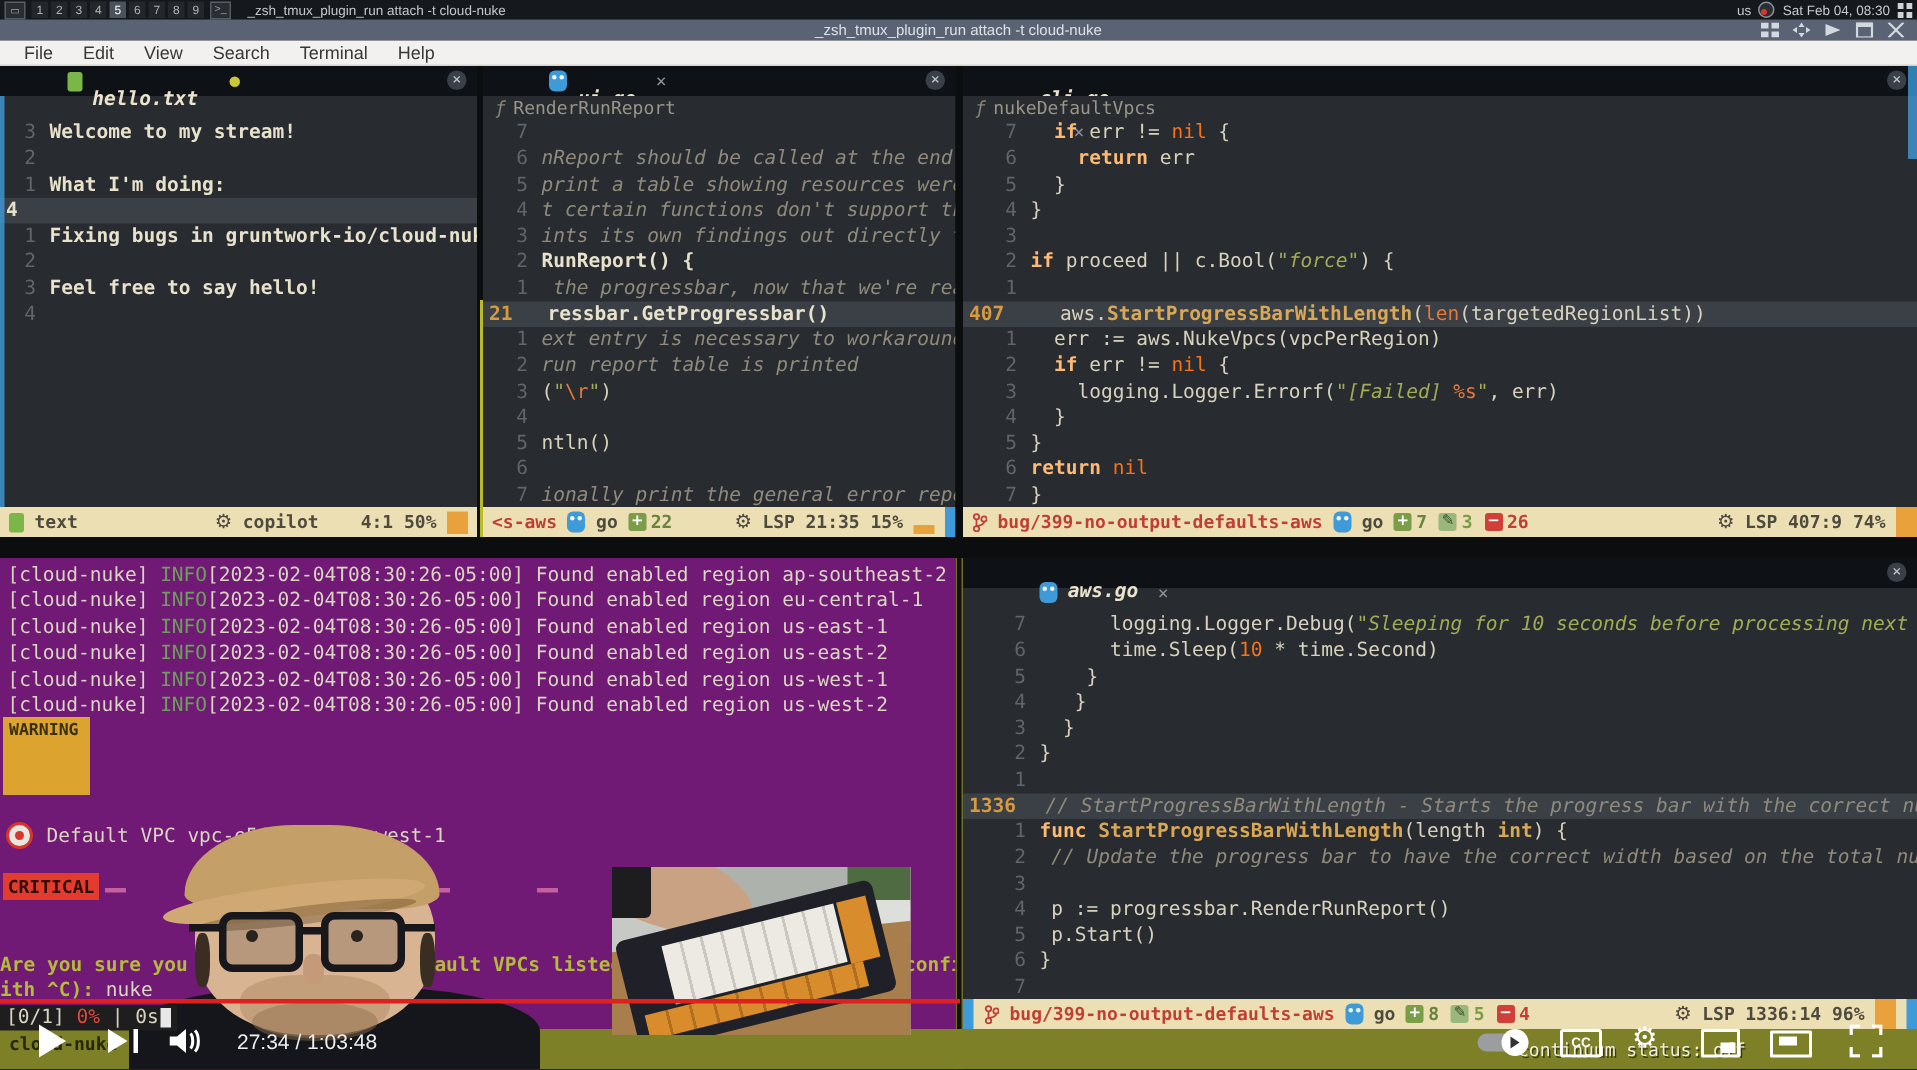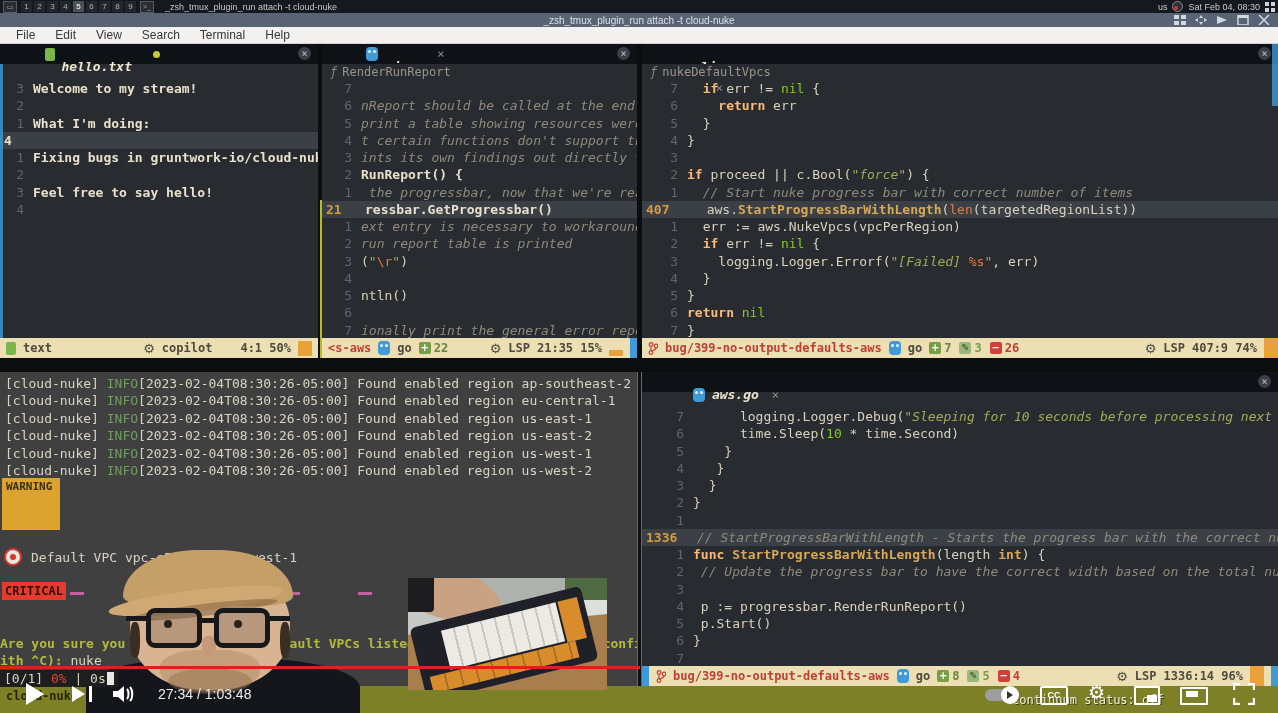--- a/index.html
+++ b/index.html
@@ -34,41 +34,41 @@
   .winbar{position:absolute;left:0;top:20px;right:0;height:16px;color:#9a958a;font-size:12px;padding-left:8px;display:flex;align-items:center;gap:5px;background:#282b2f;}
   .winbar .fsym{font-style:italic;color:#8a857a;}
   .code{position:absolute;left:0;top:36px;right:0;}
   .cl{display:flex;height:17.25px;line-height:17.25px;font-size:13px;white-space:pre;}
   .cl.cur{background:#3b4046;}
   .ln{flex:none;padding-right:9px;text-align:right;color:#60656d;}
   .ln.la{text-align:left;padding-left:4px;color:#d79a3e;font-weight:bold;}
   .pane-hello .ln{width:24px;} .pane-ui .ln{width:30px;} .pane-cli .ln{width:36px;} .pane-aws .ln{width:42px;}
   .ct{white-space:pre;}
   .sg-p{color:#d8d2bd;} .sg-b{color:#e8e2cc;font-weight:bold;} .sg-k{color:#fdba74;font-weight:bold;}
-  .sg-f{color:#d9a857;font-weight:bold;} .sg-s{color:#a2ac54;font-style:italic;} .sg-n{color:#84cc16;}
+  .sg-f{color:#d9a857;font-weight:bold;} .sg-s{color:#a2ac54;font-style:italic;} .sg-n{color:#f97316;}
   .sg-o{color:#e2793f;} .sg-c{color:#8f8a7c;font-style:italic;}
   .sg-d{color:#d9d4c2;} .sg-g{color:#6f9d5f;}
 
   .statusbar{position:absolute;left:0;bottom:0;right:0;height:20px;background:#ecdfb4;display:flex;align-items:center;gap:7px;padding:0 6px;font-size:12px;font-weight:bold;color:#4e4a3e;box-sizing:border-box;}
   .branch-red{color:#c03f35;}
   .go-ic{width:12px;height:14px;border-radius:4px;background:#3f9bd8;position:relative;flex:none;}
   .go-ic:after{content:"";position:absolute;left:2px;top:3px;width:3px;height:3px;border-radius:50%;background:#eaf4fb;box-shadow:5px 0 0 #eaf4fb;}
   .file-ic{width:10px;height:13px;background:#7ab648;border-radius:2px;position:relative;flex:none;}
   .gear{font-family:"DejaVu Sans",sans-serif;font-size:13px;color:#4e4a3e;}
   .spacer{flex:1;}
   .diff{display:inline-flex;align-items:center;gap:3px;margin-right:2px;}
   .diff .dic{width:12px;height:12px;border-radius:2px;font-size:10px;line-height:12px;text-align:center;color:#fff;font-family:"DejaVu Sans",sans-serif;}
   .diff.add .dic{background:#7a9e47;} .diff.add span:last-child{color:#69843c;}
   .diff.mod .dic{background:#9ab87c;color:#3c4f28;} .diff.mod span:last-child{color:#7a9e47;}
   .diff.del .dic{background:#d04038;} .diff.del span:last-child{color:#c03f35;}
   .blk-orange{width:14px;height:16px;background:#e9a13c;flex:none;}
   .blk-blue{width:7px;height:20px;background:#3f9bd8;flex:none;}
 
   
-  #terminal{left:0;top:372px;width:637px;height:341px;background:#404040;overflow:hidden;}
+  #terminal{left:0;top:372px;width:637px;height:341px;background:#701a75;overflow:hidden;}
   .tl{height:17.4px;line-height:17.4px;font-size:13px;white-space:pre;padding-left:5px;}
   #warn-badge{left:2px;top:106px;width:58px;height:52px;background:#dca42e;color:#3a2f10;font-size:11px;font-weight:bold;padding:2px 0 0 4px;box-sizing:border-box;}
   #warn-msg{left:75px;top:124px;font-size:13px;font-weight:bold;font-style:italic;color:#e2793f;}
   #vpc-line{left:4px;top:176px;display:flex;align-items:center;gap:9px;font-size:13px;color:#d9d4c2;}
   .target-ic{width:14px;height:14px;border-radius:50%;background:#e8e6e0;border:2px solid #d6362c;position:relative;flex:none;}
   .target-ic:after{content:"";position:absolute;left:4px;top:4px;width:6px;height:6px;border-radius:50%;background:#d6362c;}
   #crit-badge{left:2px;top:210px;width:64px;height:18px;background:#e33b2e;color:#2e100a;font-size:12px;font-weight:bold;line-height:18px;text-align:center;}
   #dash-line{left:70px;top:220px;width:560px;height:3px;background:repeating-linear-gradient(90deg,#c65fa0 0 14px,transparent 14px 72px);}
   #confirm1{left:0;top:264px;font-size:13px;font-weight:bold;color:#b4ba3a;white-space:pre;}
   #confirm2{left:0;top:281px;font-size:13px;font-weight:bold;color:#b4ba3a;white-space:pre;}
@@ -299,21 +299,21 @@
       <span class="fsym">ƒ</span>
       <span>nukeDefaultVpcs</span>
     </div>
     <div class="code">
         <div class="cl"><span class="ln">7</span><span class="ct"><span class="sg-p">  </span><span class="sg-k">if</span><span class="sg-p"> err != </span><span class="sg-n">nil</span><span class="sg-p"> {</span></span></div>
         <div class="cl"><span class="ln">6</span><span class="ct"><span class="sg-p">    </span><span class="sg-k">return</span><span class="sg-p"> err</span></span></div>
         <div class="cl"><span class="ln">5</span><span class="ct"><span class="sg-p">  }</span></span></div>
         <div class="cl"><span class="ln">4</span><span class="ct"><span class="sg-p">}</span></span></div>
         <div class="cl"><span class="ln">3</span><span class="ct"></span></div>
         <div class="cl"><span class="ln">2</span><span class="ct"><span class="sg-k">if</span><span class="sg-p"> proceed || c.Bool(</span><span class="sg-s">"force"</span><span class="sg-p">) {</span></span></div>
-        <div class="cl"><span class="ln">1</span><span class="ct"><span class="sg-c">  // Start nuke progress bar with correct number of items</span></span></div>
+        <div class="cl"><span class="ln">1</span></div>
         <div class="cl cur"><span class="ln la">407</span><span class="ct"><span class="sg-p">  aws.</span><span class="sg-f">StartProgressBarWithLength</span><span class="sg-p">(</span><span class="sg-o">len</span><span class="sg-p">(targetedRegionList))</span></span></div>
         <div class="cl"><span class="ln">1</span><span class="ct"><span class="sg-p">  err := aws.NukeVpcs(vpcPerRegion)</span></span></div>
         <div class="cl"><span class="ln">2</span><span class="ct"><span class="sg-p">  </span><span class="sg-k">if</span><span class="sg-p"> err != </span><span class="sg-n">nil</span><span class="sg-p"> {</span></span></div>
         <div class="cl"><span class="ln">3</span><span class="ct"><span class="sg-p">    logging.Logger.Errorf(</span><span class="sg-s">"[Failed] </span><span class="sg-o">%s</span><span class="sg-s">"</span><span class="sg-p">, err)</span></span></div>
         <div class="cl"><span class="ln">4</span><span class="ct"><span class="sg-p">  }</span></span></div>
         <div class="cl"><span class="ln">5</span><span class="ct"><span class="sg-p">}</span></span></div>
         <div class="cl"><span class="ln">6</span><span class="ct"><span class="sg-k">return</span><span class="sg-p"> </span><span class="sg-n">nil</span></span></div>
         <div class="cl"><span class="ln">7</span><span class="ct"><span class="sg-p">}</span></span></div>
       </div>
     <div class="statusbar">

